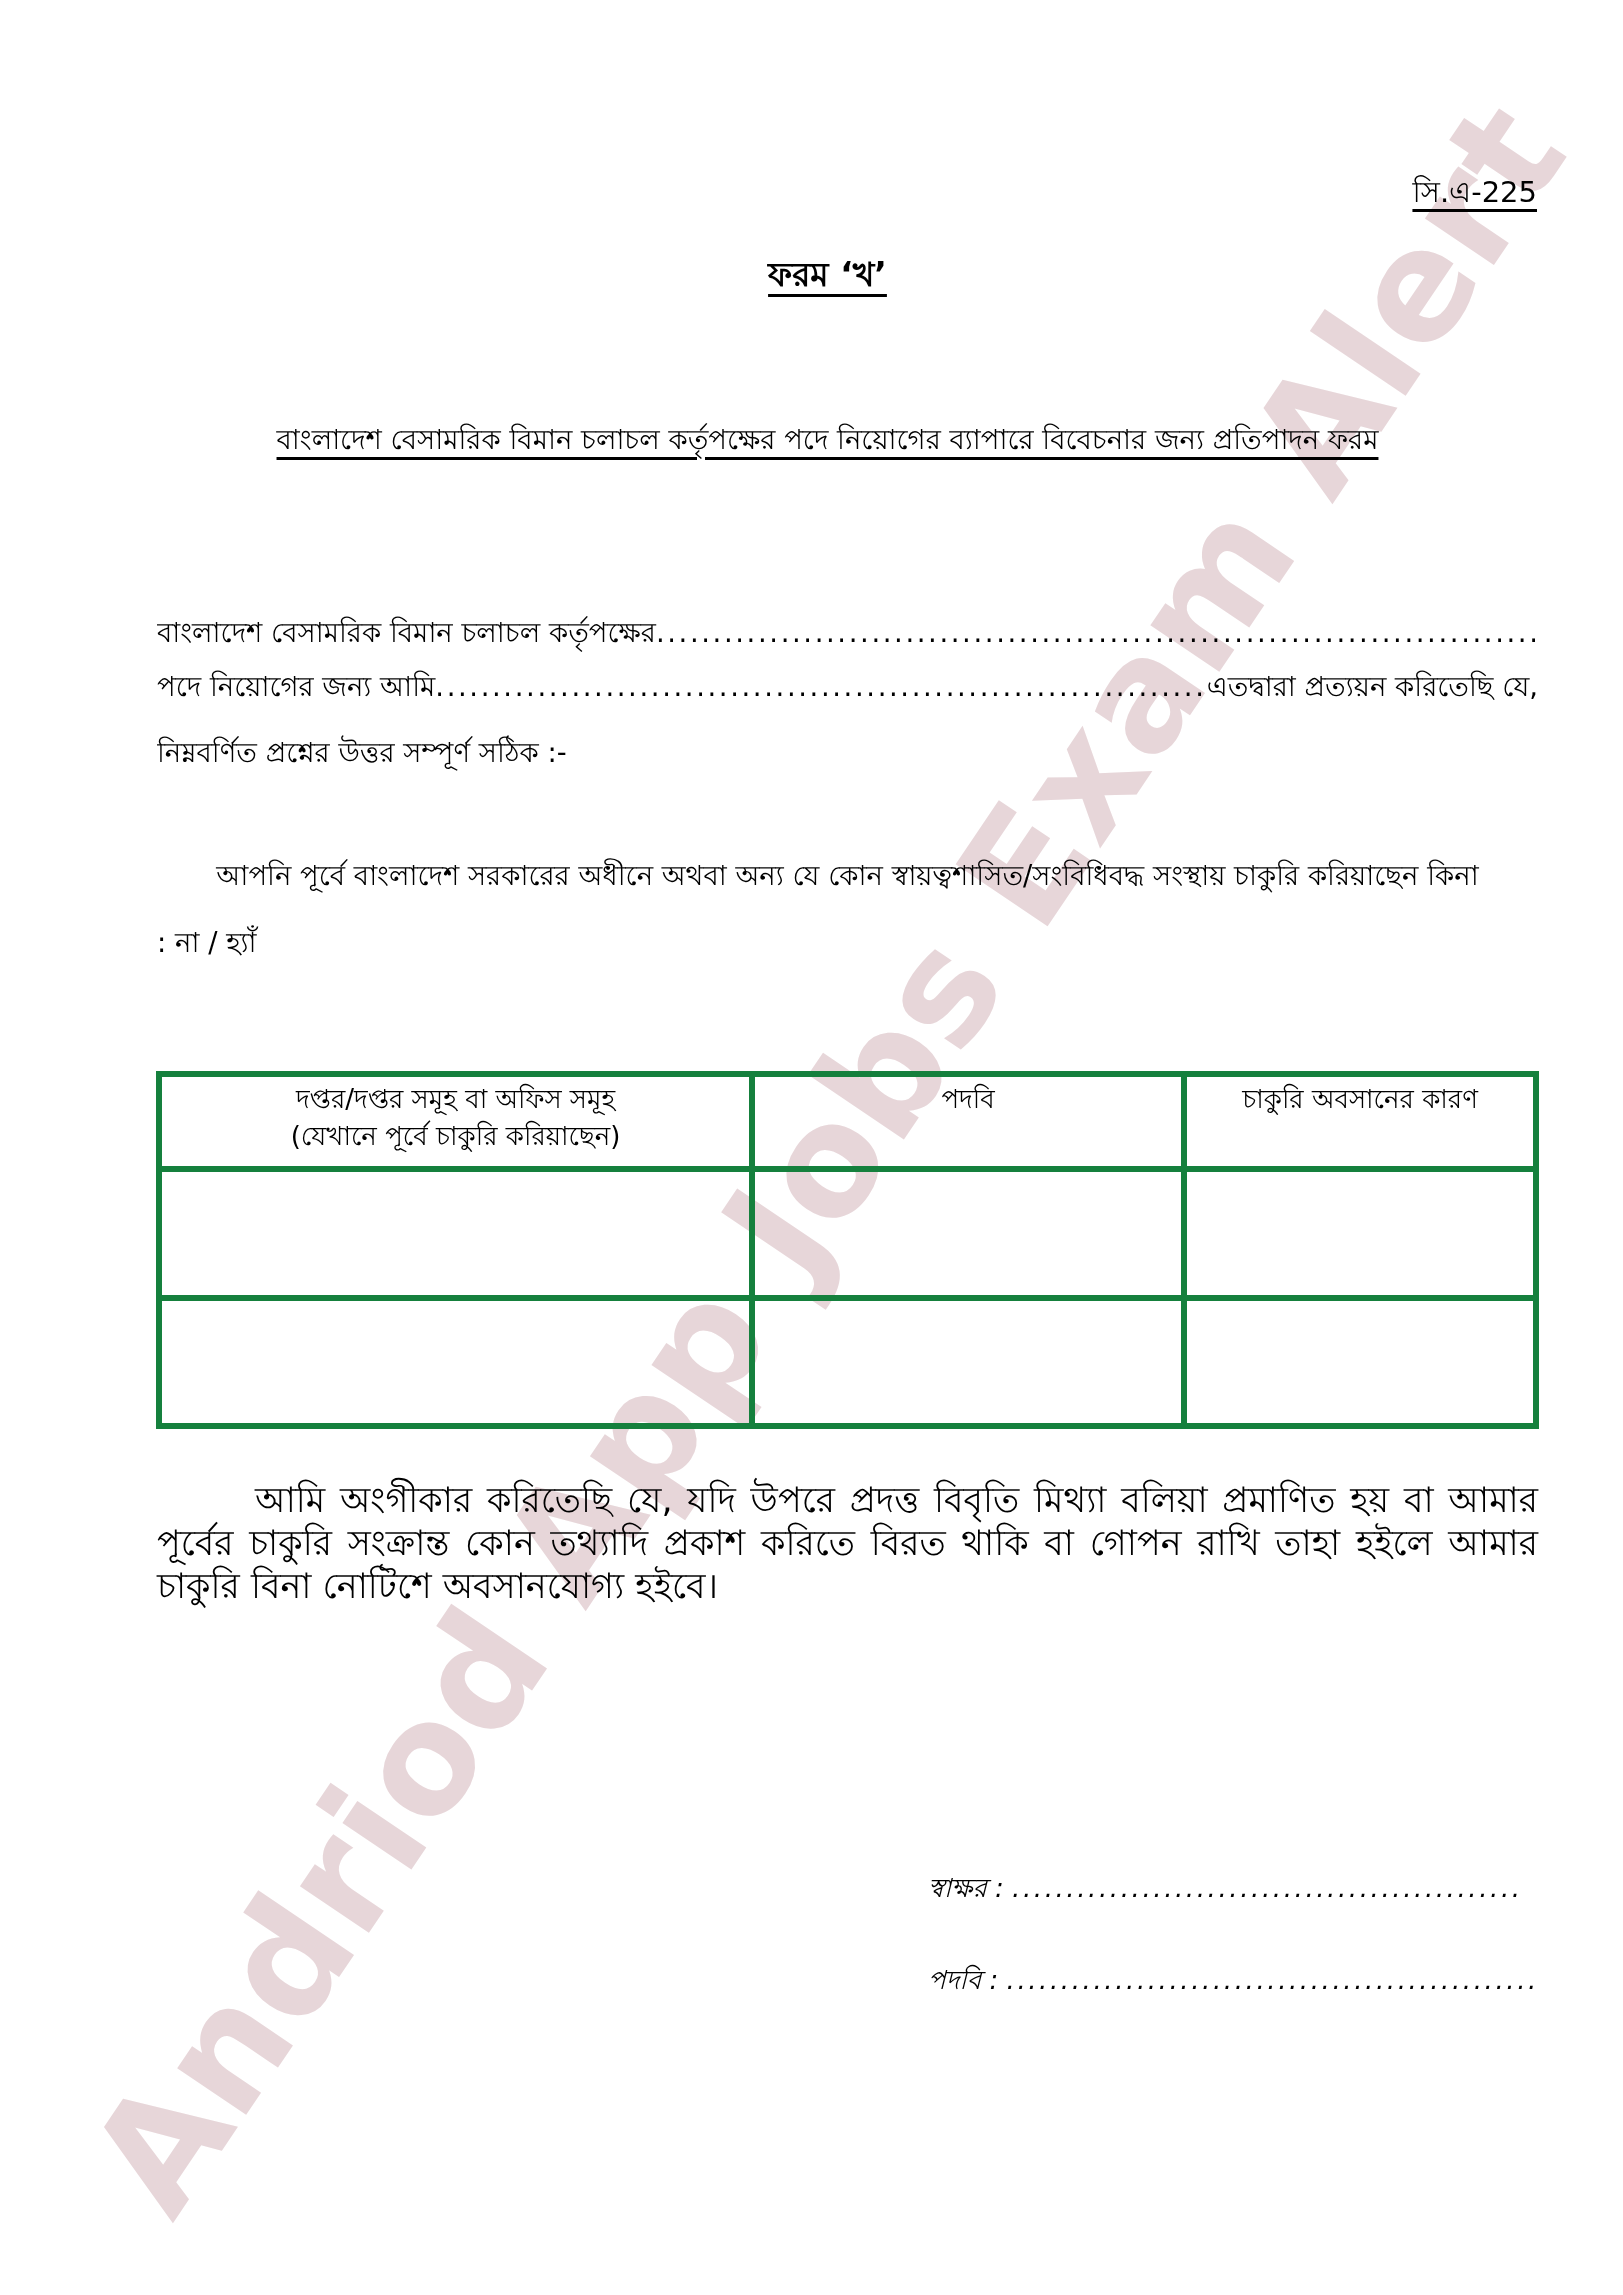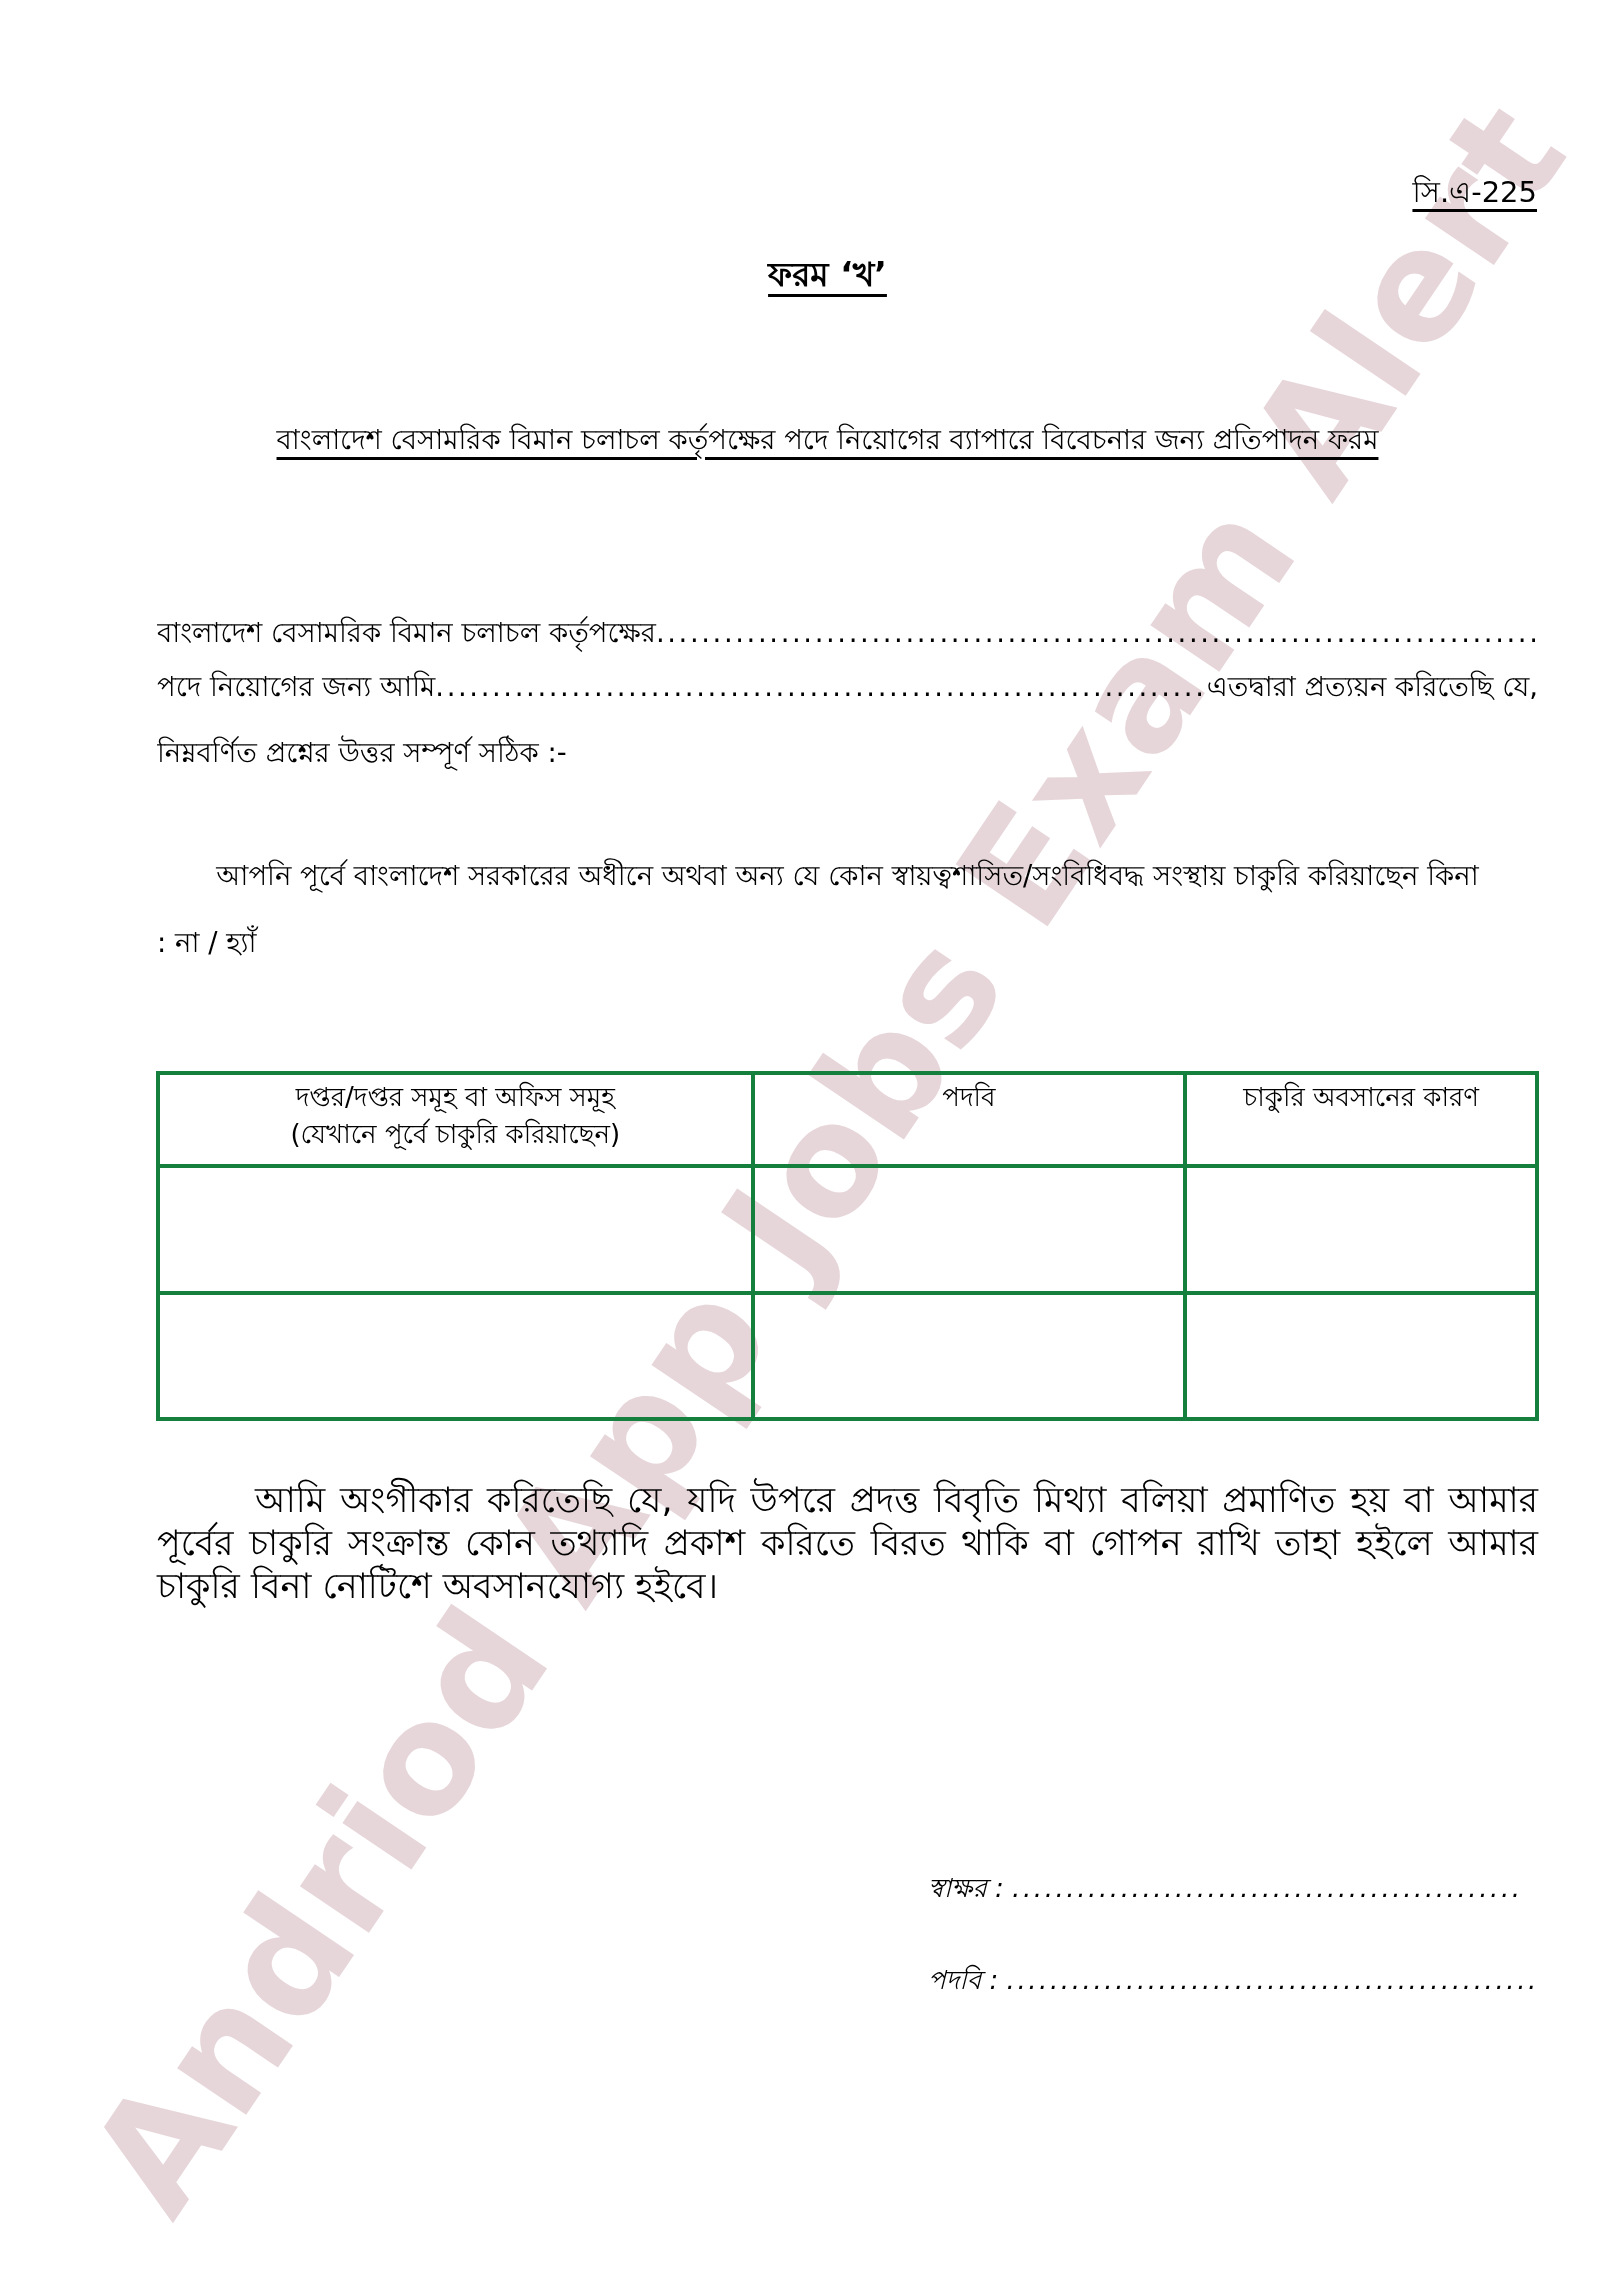--- a/index.html
+++ b/index.html
@@ -43,21 +43,21 @@
       font-size: 27.5px; line-height: 39px; white-space: nowrap; overflow: hidden;
     }
     .line.justify { display: flex; justify-content: space-between; }
     .dots { letter-spacing: 2.6px; }
     .fill { flex: 1; overflow: hidden; white-space: nowrap; letter-spacing: 2.6px; }
     table.history {
       position: absolute; left: 156px; top: 1071px;
       border-collapse: collapse; width: 1383px;
     }
     table.history td, table.history th {
-      border: 4px solid #15803d; font-weight: normal; font-size: 26px;
+      border: 6px solid #15803d; font-weight: normal; font-size: 26px;
       vertical-align: top; text-align: center; padding: 3.9px 6.5px; line-height: 37px;
     }
     table.history th { height: 81px; }
     table.history td { height: 115px; }
     .col1 { width: 592px; } .col2 { width: 427px; } .col3 { width: 342px; }
     .para {
       position: absolute; left: 157px; width: 1381px; top: 1479px;
       font-size: 35px; line-height: 43px; text-align: justify;
       text-indent: 98px;
     }

